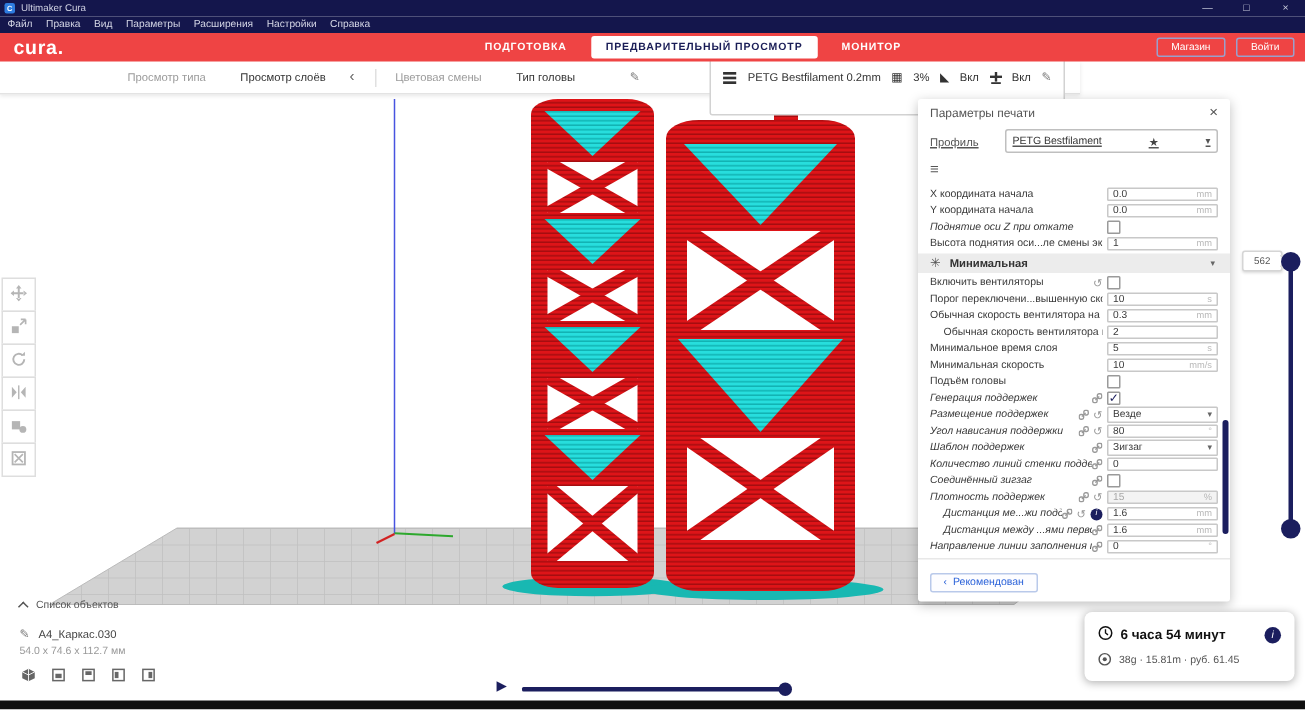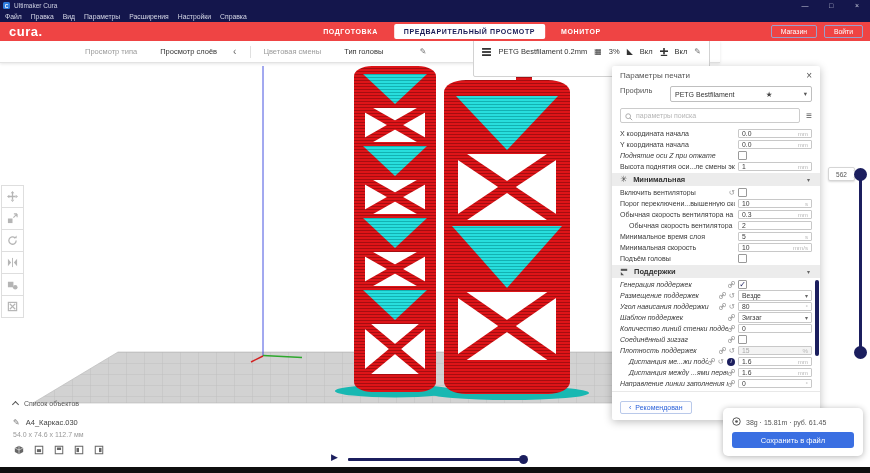--- a/index.html
+++ b/index.html
@@ -38,21 +38,21 @@
   
   .ltb{position:absolute;left:1px;top:186px;z-index:20;}
   .ltbbtn{width:21px;height:21px;background:#fff;border:1px solid #dedede;margin-top:-1px;
           display:flex;align-items:center;justify-content:center;}
   
   .panel{position:absolute;left:612px;top:66px;width:208px;background:#fff;border-radius:2px;
          box-shadow:0 2px 8px rgba(0,0,0,.25);z-index:40;}
   .phead{display:flex;align-items:center;justify-content:space-between;padding:5px 8px 3px;
          font-size:8px;color:#555;}
   .pclose{color:#555;font-size:10px;line-height:8px;}
-  .prow-profile{display:flex;padding:3px 8px 4px;font-size:7.5px;color:#555;}
+  .prow-profile{display:flex;align-items:center;padding:3px 8px 4px;font-size:7.5px;color:#555;text-decoration:underline;}
   .profselect{margin-left:auto;width:132px;height:14px;border:1px solid #bfbfbf;border-radius:2px;
               display:flex;align-items:center;font-size:7px;color:#333;padding:0 4px;gap:4px;}
   .profselect .star{margin-left:auto;font-size:7.5px;color:#444;}
   .profselect .car{font-size:6.5px;color:#555;}
   .psearch{display:flex;align-items:center;padding:2px 8px 4px;gap:6px;}
   .searchbox{flex:1;height:13px;border:1px solid #ccc;border-radius:2px;display:flex;
              align-items:center;gap:3px;padding:0 4px;}
   .searchbox input{border:0;outline:0;flex:1;font-size:7px;color:#555;padding:0;
                    font-family:"Liberation Sans",sans-serif;}
   .searchbox input::placeholder{color:#b5b5b5;}
@@ -287,29 +287,20 @@
   </div>
   <div class="prow-profile">
     <span>Профиль</span>
     <div class="profselect">
       <span>PETG Bestfilament</span>
       <span class="star">★</span>
       <span class="car">▾</span>
     </div>
   </div>
   <div class="psearch">
-    <div class="searchbox">
-      <span>
-        <svg width="8" height="8" viewBox="0 0 10 10">
-            <circle cx="4" cy="4" r="3" fill="none" stroke="#aaa" stroke-width="1.2"></circle>
-            <path d="M6.3 6.3L9 9" stroke="#aaa" stroke-width="1.2"></path>
-          </svg>
-      </span>
-      <input placeholder="параметры поиска" style="">
-    </div>
     <span class="hamb">≡</span>
   </div>
   <div class="rows">
       <div class="srow">
         <span class="slabel">X координата начала</span>
         <span class="rics"></span>
         <span class="ctrl">
           <span class="inbox">
             <span>0.0</span>
             <span class="u">mm</span>
@@ -410,30 +401,20 @@
             <span class="u">mm/s</span>
           </span>
         </span>
       </div>
       <div class="srow">
         <span class="slabel">Подъём головы</span>
         <span class="rics"></span>
         <span class="ctrl">
           <span class="cbx"></span>
         </span>
-      </div>
-      <div class="sect">
-        <span class="secic">
-          <svg width="8" height="8" viewBox="0 0 10 10">
-            <path d="M1 9V5l4 4z" fill="#555"></path>
-            <rect x="1" y="1" width="8" height="2.6" fill="#555"></rect>
-          </svg>
-        </span>
-        <span>Поддержки</span>
-        <span class="car">▾</span>
       </div>
       <div class="srow italic">
         <span class="slabel">Генерация поддержек</span>
         <span class="rics">
           <span class="ric">
             <svg width="7" height="7" viewBox="0 0 10 10">
               <g fill="none" stroke="#999" stroke-width="1.3">
                 <rect x="0.7" y="4.8" width="4.2" height="4.5" rx="1.6"></rect>
                 <rect x="5.1" y="0.7" width="4.2" height="4.5" rx="1.6"></rect>
                 <path d="M3.2 6.8 6.8 3.2"></path>
@@ -694,25 +675,34 @@
       <span class="vwbtn">
         <svg width="10" height="10" viewBox="0 0 12 12">
           <rect x="1.5" y="1.5" width="9" height="9" fill="none" stroke="#666" stroke-width="1.2"></rect>
           <rect x="6" y="3.5" width="3" height="5" fill="#666"></rect>
         </svg>
       </span>
     </div>
 </div>
 
 <div class="timecard">
+  <div class="trow1">
+    <span>
+      <svg width="10" height="10" viewBox="0 0 12 12">
+          <circle cx="6" cy="6" r="5" fill="none" stroke="#111" stroke-width="1.2"></circle>
+          <path d="M6 3v3l2 1.5" stroke="#111" stroke-width="1.1" fill="none"></path>
+        </svg>
+    </span>
+    <span class="ttime">6 часа 54 минут</span>
+    <span class="tinfo">i</span>
+  </div>
   <div class="trow2">
     <span>
       <svg width="9" height="9" viewBox="0 0 12 12">
           <circle cx="6" cy="6" r="5" fill="none" stroke="#555" stroke-width="1.3"></circle>
           <circle cx="6" cy="6" r="1.8" fill="#555"></circle>
         </svg>
     </span>
     <span>38g · 15.81m · руб. 61.45</span>
   </div>
-  <div class="savebtn">Сохранить в файл</div>
 </div>
 
 <div class="bottomstrip"></div>
 
 </body></html>

